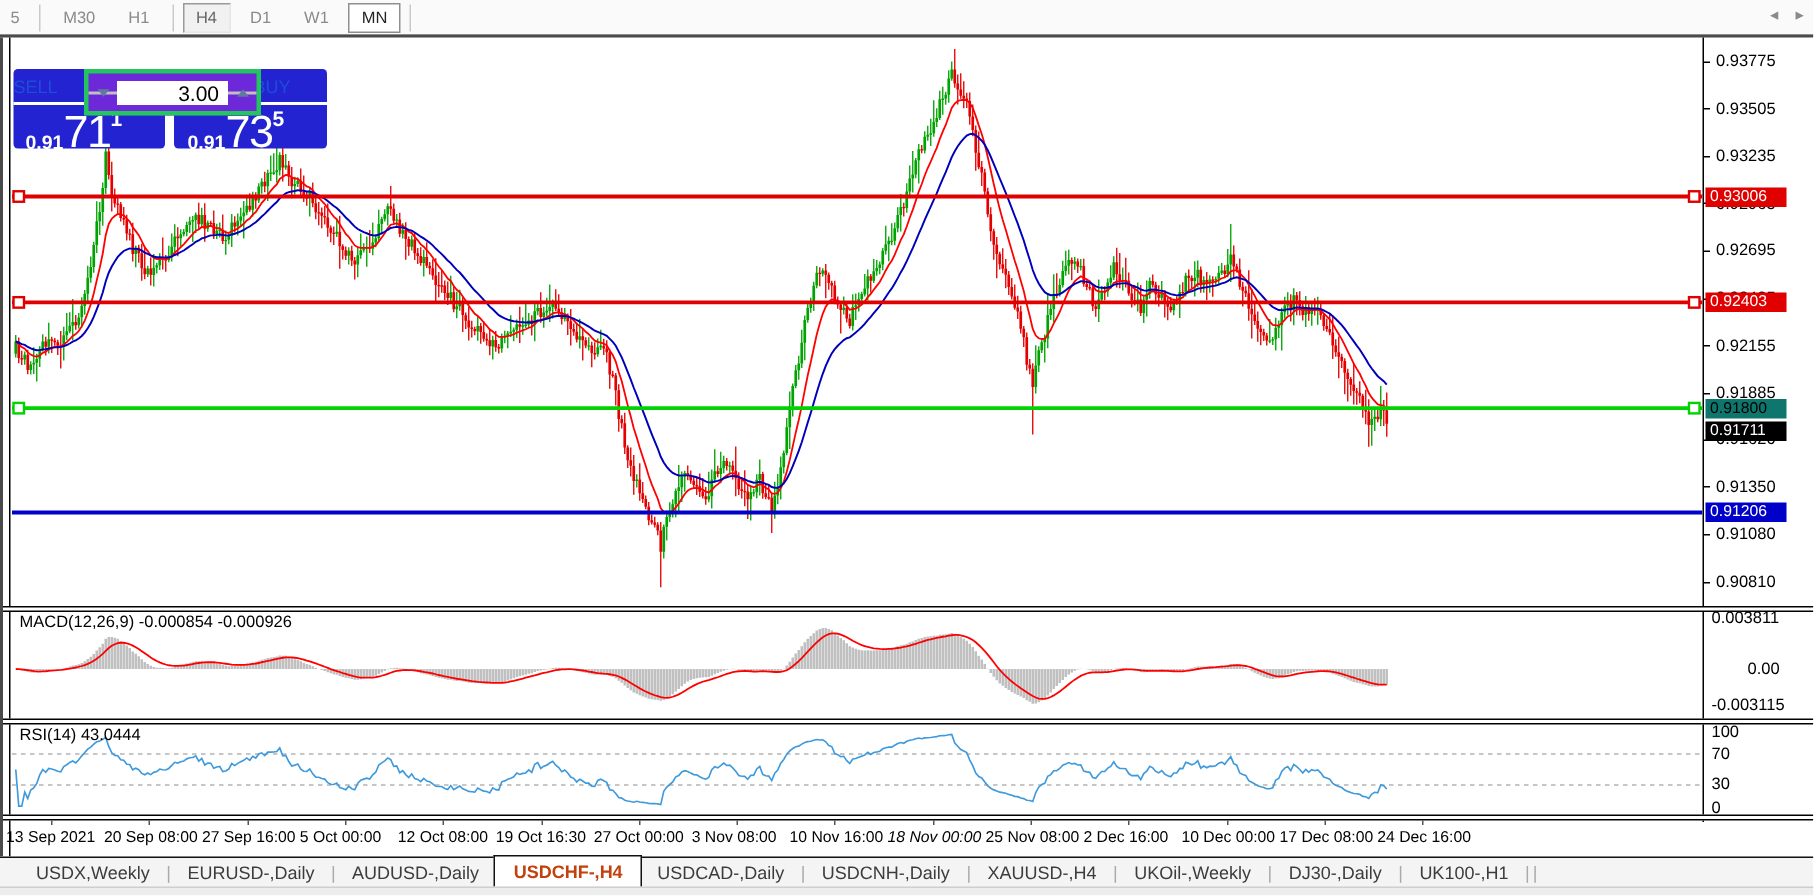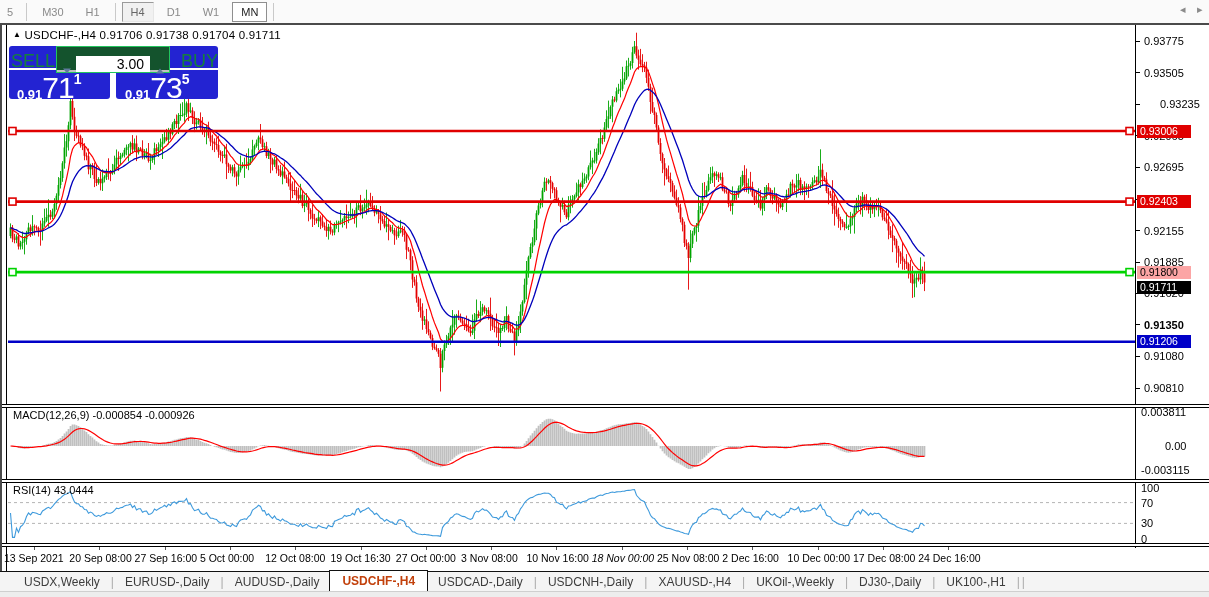--- a/index.html
+++ b/index.html
@@ -15,28 +15,28 @@
   
   .abs{position:absolute;}
   .winline{position:absolute;background:#4a4a4a;}
   .sep3d{position:absolute;left:2px;width:1207px;height:2px;background:#fff;border-top:1px solid #000;border-bottom:1px solid #000;}
   
   #chart-header{position:absolute;left:13px;top:29px;font-size:11.5px;color:#000;letter-spacing:.2px;}
   #chart-header b{font-weight:400;}
   
   #trade-panel{position:absolute;left:9px;top:46px;width:212px;height:53px;}
   .blueblock{position:absolute;background:#2323d2;border-radius:3px;}
-  .bb-label{position:absolute;color:#15803d;font-size:18px;top:5px;width:100%;text-align:right;}
+  .bb-label{position:absolute;color:#1d4ed8;font-size:12px;top:5px;width:100%;text-align:left;}
   .sep-line{position:absolute;height:2px;background:#fff;}
   .bigprice{position:absolute;color:#fff;white-space:nowrap;}
   .bp-prefix{font-size:13px;font-weight:700;vertical-align:-1px;}
   .bp-big{font-size:30px;font-weight:400;letter-spacing:-1px;}
   .bp-sup{font-size:14px;font-weight:700;vertical-align:14px;}
-  #vol-group{position:absolute;left:47px;top:0px;width:112px;height:25px;background:#14532d;border:1px solid #22c55e;
-             display:flex;align-items:flex-end;}
+  #vol-group{position:absolute;left:47px;top:0px;width:112px;height:25px;background:#6d28d9;border:3px solid #22c55e;
+             display:flex;align-items:center;}
   .spin{width:17px;background:linear-gradient(#f7f7f7,#e3e3e3);border:1px solid #c0c0c0;position:relative;}
   .spin::after{content:"";position:absolute;left:50%;top:50%;transform:translate(-50%,-50%);border-left:4px solid transparent;border-right:4px solid transparent;}
   .spin.down::after{border-top:5px solid #5f7a9d;}
   .spin.up::after{border-bottom:5px solid #5f7a9d;}
   #vol-input{flex:1;border:none;outline:none;text-align:right;font-size:14px;padding:0 6px 0 0;
              font-family:"Liberation Sans",sans-serif;color:#000;min-width:0;}
   
   .ytick{position:absolute;font-size:11px;color:#000;white-space:nowrap;}
   .ydash{position:absolute;width:4px;height:1px;background:#000;}
   .badge{position:absolute;font-size:10.5px;padding:0 3px;line-height:13px;white-space:nowrap;}
@@ -103,23 +103,20 @@
       <g>
         <line x1="8" y1="272.1" x2="1135" y2="272.1" stroke="#00d300" stroke-width="2.6"></line>
         <rect x="9" y="268.6" width="7" height="7" fill="#fff" stroke="#00d300" stroke-width="1.6"></rect>
         <rect x="1126" y="268.6" width="7" height="7" fill="#fff" stroke="#00d300" stroke-width="1.6"></rect>
       </g>
       <g>
         <line x1="8" y1="341.7" x2="1135" y2="341.7" stroke="#0000c8" stroke-width="2.6"></line>
       </g>
     </svg>
 
-  <div id="chart-header"><span style="font-size:8px;vertical-align:2px;">▲</span>
-    <b>USDCHF-,H4  0.91706 0.91738 0.91704 0.91711</b>
-  </div>
 
   <div id="trade-panel">
     <div class="blueblock" style="left:0;top:0;width:101px;height:53px;"></div>
     <div class="blueblock" style="left:107px;top:0;width:102px;height:53px;"></div>
     <div class="bb-label" style="left:0;width:46px;">SELL</div>
     <div class="bb-label" style="left:160px;width:49px;">BUY</div>
     <div class="sep-line" style="left:0;top:22px;width:101px;"></div>
     <div class="sep-line" style="left:107px;top:22px;width:102px;"></div>
     <div class="bigprice" style="left:8px;top:25px;"><span class="bp-prefix">0.91</span><span class="bp-big">71</span><span class="bp-sup">1</span></div>
     <div class="bigprice" style="left:116px;top:25px;"><span class="bp-prefix">0.91</span><span class="bp-big">73</span><span class="bp-sup">5</span></div>
@@ -142,42 +139,42 @@
       <polyline points="10.5,513.0 12.5,537.4 14.5,537.4 16.5,528.1 18.5,532.4 20.5,526.7 22.5,525.2 24.5,522.3 26.5,516.6 28.5,513.0 30.5,514.9 32.5,512.3 34.5,512.7 36.5,513.3 38.5,514.2 40.5,514.6 42.5,511.0 44.5,509.8 46.5,508.3 48.5,507.3 50.5,508.6 52.5,506.5 54.5,503.9 56.5,501.7 58.5,499.4 60.5,498.1 62.5,496.1 64.5,494.5 66.5,494.0 68.5,492.9 70.5,491.6 72.5,497.6 74.5,501.9 76.5,503.6 78.5,503.8 80.5,506.5 82.5,506.8 84.5,509.5 86.5,509.7 88.5,513.2 90.5,512.1 92.5,513.1 94.5,515.6 96.5,516.5 98.5,515.3 100.5,516.4 102.5,514.9 104.5,514.4 106.5,512.7 108.5,513.2 110.5,513.3 112.5,512.3 114.5,510.3 116.5,508.2 118.5,508.7 120.5,507.8 122.5,507.4 124.5,505.9 126.5,505.2 128.5,505.0 130.5,503.9 132.5,507.5 134.5,505.6 136.5,510.0 138.5,508.7 140.5,508.8 142.5,512.2 144.5,511.3 146.5,511.0 148.5,514.4 150.5,514.0 152.5,512.7 154.5,509.0 156.5,510.4 158.5,508.9 160.5,507.8 162.5,506.9 164.5,505.3 166.5,506.9 168.5,504.2 170.5,505.4 172.5,502.7 174.5,501.9 176.5,503.7 178.5,501.4 180.5,501.4 182.5,501.3 184.5,501.0 186.5,498.6 188.5,503.9 190.5,503.6 192.5,507.7 194.5,510.7 196.5,510.1 198.5,509.3 200.5,512.8 202.5,514.2 204.5,514.3 206.5,512.6 208.5,515.9 210.5,518.1 212.5,518.2 214.5,519.0 216.5,519.4 218.5,521.8 220.5,522.8 222.5,523.0 224.5,522.0 226.5,525.0 228.5,525.6 230.5,526.5 232.5,524.1 234.5,525.8 236.5,526.5 238.5,522.2 240.5,520.1 242.5,519.4 244.5,518.8 246.5,519.3 248.5,516.5 250.5,514.8 252.5,510.0 254.5,508.6 256.5,507.3 258.5,505.3 260.5,506.4 262.5,510.9 264.5,510.6 266.5,515.2 268.5,513.8 270.5,516.4 272.5,518.4 274.5,515.9 276.5,519.1 278.5,519.6 280.5,521.1 282.5,518.9 284.5,520.7 286.5,521.2 288.5,522.6 290.5,524.2 292.5,524.3 294.5,524.3 296.5,525.6 298.5,526.4 300.5,523.7 302.5,526.5 304.5,525.2 306.5,524.0 308.5,525.9 310.5,526.7 312.5,527.6 314.5,527.8 316.5,528.1 318.5,525.4 320.5,526.5 322.5,527.4 324.5,527.7 326.5,528.6 328.5,525.2 330.5,526.4 332.5,526.7 334.5,521.2 336.5,520.6 338.5,519.5 340.5,518.8 342.5,517.9 344.5,515.4 346.5,516.3 348.5,515.6 350.5,515.3 352.5,513.3 354.5,514.9 356.5,509.5 358.5,508.4 360.5,512.3 362.5,510.8 364.5,510.1 366.5,508.7 368.5,507.6 370.5,510.1 372.5,511.7 374.5,514.5 376.5,513.3 378.5,515.3 380.5,518.0 382.5,518.9 384.5,521.3 386.5,519.5 388.5,520.7 390.5,522.1 392.5,522.1 394.5,524.1 396.5,524.3 398.5,520.3 400.5,519.5 402.5,520.5 404.5,521.6 406.5,526.6 408.5,526.8 410.5,529.0 412.5,531.7 414.5,532.1 416.5,533.5 418.5,534.0 420.5,534.3 422.5,534.8 424.5,534.2 426.5,534.7 428.5,534.9 430.5,535.2 432.5,535.6 434.5,535.7 436.5,535.7 438.5,535.9 440.5,536.4 442.5,527.6 444.5,524.7 446.5,523.0 448.5,521.3 450.5,517.9 452.5,517.0 454.5,514.6 456.5,513.8 458.5,514.3 460.5,515.4 462.5,516.4 464.5,516.6 466.5,517.8 468.5,518.8 470.5,519.4 472.5,518.3 474.5,513.2 476.5,511.1 478.5,511.9 480.5,510.4 482.5,508.7 484.5,510.3 486.5,510.1 488.5,511.9 490.5,514.2 492.5,517.0 494.5,517.5 496.5,517.6 498.5,519.5 500.5,516.9 502.5,516.8 504.5,512.6 506.5,510.9 508.5,516.3 510.5,517.2 512.5,517.4 514.5,520.4 516.5,515.4 518.5,513.4 520.5,508.8 522.5,506.3 524.5,502.8 526.5,500.6 528.5,499.0 530.5,497.8 532.5,497.4 534.5,496.1 536.5,495.0 538.5,494.4 540.5,494.2 542.5,493.5 544.5,493.0 546.5,493.3 548.5,493.2 550.5,494.5 552.5,497.0 554.5,497.7 556.5,502.4 558.5,503.1 560.5,504.5 562.5,504.2 564.5,507.1 566.5,509.0 568.5,506.0 570.5,505.7 572.5,504.8 574.5,504.1 576.5,503.3 578.5,501.6 580.5,503.0 582.5,501.7 584.5,501.3 586.5,500.9 588.5,499.2 590.5,498.5 592.5,498.1 594.5,498.1 596.5,496.8 598.5,495.7 600.5,495.0 602.5,495.5 604.5,494.2 606.5,493.5 608.5,493.2 610.5,492.5 612.5,492.0 614.5,492.5 616.5,491.9 618.5,491.8 620.5,491.7 622.5,491.3 624.5,491.1 626.5,490.5 628.5,490.4 630.5,490.3 632.5,489.8 634.5,489.6 636.5,495.3 638.5,497.5 640.5,499.7 642.5,500.7 644.5,501.7 646.5,506.7 648.5,510.4 650.5,515.3 652.5,517.7 654.5,518.6 656.5,521.3 658.5,523.9 660.5,525.5 662.5,526.6 664.5,527.3 666.5,528.1 668.5,528.4 670.5,528.8 672.5,529.6 674.5,530.2 676.5,530.9 678.5,531.1 680.5,532.0 682.5,532.4 684.5,533.5 686.5,533.7 688.5,534.3 690.5,528.4 692.5,524.8 694.5,523.0 696.5,522.2 698.5,517.5 700.5,516.4 702.5,513.8 704.5,513.8 706.5,512.3 708.5,510.1 710.5,509.3 712.5,508.4 714.5,509.3 716.5,508.9 718.5,510.0 720.5,509.9 722.5,514.0 724.5,514.6 726.5,514.9 728.5,518.3 730.5,518.8 732.5,516.3 734.5,514.3 736.5,514.3 738.5,512.1 740.5,511.0 742.5,507.9 744.5,511.0 746.5,512.3 748.5,512.3 750.5,512.5 752.5,515.7 754.5,517.1 756.5,517.1 758.5,516.9 760.5,519.8 762.5,515.7 764.5,514.1 766.5,510.9 768.5,511.9 770.5,514.3 772.5,515.2 774.5,513.7 776.5,516.1 778.5,517.1 780.5,517.9 782.5,515.3 784.5,515.3 786.5,512.3 788.5,512.4 790.5,508.2 792.5,508.9 794.5,509.9 796.5,509.1 798.5,507.1 800.5,512.1 802.5,510.7 804.5,511.8 806.5,510.8 808.5,510.9 810.5,510.5 812.5,508.8 814.5,508.1 816.5,509.5 818.5,506.8 820.5,504.4 822.5,509.1 824.5,510.1 826.5,515.3 828.5,516.3 830.5,516.9 832.5,520.4 834.5,521.5 836.5,522.7 838.5,523.9 840.5,524.5 842.5,525.0 844.5,525.8 846.5,525.8 848.5,525.2 850.5,520.0 852.5,519.0 854.5,514.3 856.5,512.1 858.5,511.0 860.5,513.8 862.5,509.6 864.5,511.1 866.5,513.0 868.5,515.3 870.5,513.0 872.5,514.8 874.5,513.1 876.5,513.8 878.5,513.3 880.5,515.2 882.5,518.0 884.5,518.7 886.5,519.5 888.5,522.3 890.5,523.5 892.5,524.3 894.5,525.0 896.5,526.7 898.5,527.6 900.5,528.3 902.5,529.0 904.5,529.2 906.5,529.6 908.5,530.9 910.5,531.2 912.5,532.3 914.5,529.4 916.5,528.2 918.5,528.5 920.5,523.3 922.5,523.8 924.5,526.0" fill="none" stroke="#3e9adc" stroke-width="1.1"></polyline>
     </svg>
   <div class="indlabel" style="left:13px;top:484px;">RSI(14) 43.0444</div>
 
   <div id="y-axis">
       <div class="ydash" style="left: 1136px; top: 40.5px;"></div>
       <div class="ytick" style="left: 1144px; top: 35px;">0.93775</div>
       <div class="ydash" style="left: 1136px; top: 72.1px;"></div>
       <div class="ytick" style="left: 1144px; top: 66.6px;">0.93505</div>
       <div class="ydash" style="left: 1136px; top: 103.7px;"></div>
-      <div class="ytick" style="left: 1144px; top: 98.2px; margin-left: 16px;">0.93235</div>
+      <div class="ytick" style="left: 1144px; top: 98.2px;">0.93235</div>
       <div class="ydash" style="left: 1136px; top: 135.3px;"></div>
       <div class="ytick" style="left: 1144px; top: 129.8px;">0.92965</div>
       <div class="ydash" style="left: 1136px; top: 166.9px;"></div>
       <div class="ytick" style="left: 1144px; top: 161.4px;">0.92695</div>
       <div class="ydash" style="left: 1136px; top: 198.5px;"></div>
       <div class="ytick" style="left: 1144px; top: 193px;">0.92425</div>
       <div class="ydash" style="left: 1136px; top: 230.1px;"></div>
       <div class="ytick" style="left: 1144px; top: 224.6px;">0.92155</div>
       <div class="ydash" style="left: 1136px; top: 261.7px;"></div>
       <div class="ytick" style="left: 1144px; top: 256.2px;">0.91885</div>
       <div class="ydash" style="left: 1136px; top: 292.7px;"></div>
       <div class="ytick" style="left: 1144px; top: 287.2px;">0.91620</div>
       <div class="ydash" style="left: 1136px; top: 324.3px;"></div>
-      <div class="ytick" style="left: 1144px; top: 318.8px; font-weight: bold;">0.91350</div>
+      <div class="ytick" style="left: 1144px; top: 318.8px;">0.91350</div>
       <div class="ydash" style="left: 1136px; top: 355.9px;"></div>
       <div class="ytick" style="left: 1144px; top: 350.4px;">0.91080</div>
       <div class="ydash" style="left: 1136px; top: 387.5px;"></div>
       <div class="ytick" style="left: 1144px; top: 382px;">0.90810</div>
       <div class="badge" style="left: 1137px; top: 124.5px; background: rgb(224, 0, 0); color: rgb(255, 255, 255); min-width: 48px;">0.93006</div>
       <div class="badge" style="left: 1137px; top: 195.1px; background: rgb(224, 0, 0); color: rgb(255, 255, 255); min-width: 48px;">0.92403</div>
-      <div class="badge" style="left: 1137px; top: 265.6px; background: #fca5a5; color: rgb(0, 0, 0); min-width: 48px;">0.91800</div>
+      <div class="badge" style="left: 1137px; top: 265.6px; background: #0f766e; color: rgb(0, 0, 0); min-width: 48px;">0.91800</div>
       <div class="badge" style="left: 1137px; top: 335.2px; background: rgb(0, 0, 200); color: rgb(255, 255, 255); min-width: 48px;">0.91206</div>
       <div class="badge" style="left: 1137px; top: 281.1px; background: rgb(0, 0, 0); color: rgb(255, 255, 255); min-width: 48px;">0.91711</div>
       <div class="ytick" style="left: 1141px; top: 406px;">0.003811</div>
       <div class="ytick" style="left: 1141px; top: 440px; padding-left: 24px;">0.00</div>
       <div class="ytick" style="left: 1141px; top: 464px;">-0.003115</div>
       <div class="ytick" style="left: 1141px; top: 482px;">100</div>
       <div class="ytick" style="left: 1141px; top: 496.6px;">70</div>
       <div class="ytick" style="left: 1141px; top: 517.4px;">30</div>
       <div class="ytick" style="left: 1141px; top: 533px;">0</div>
     </div>

